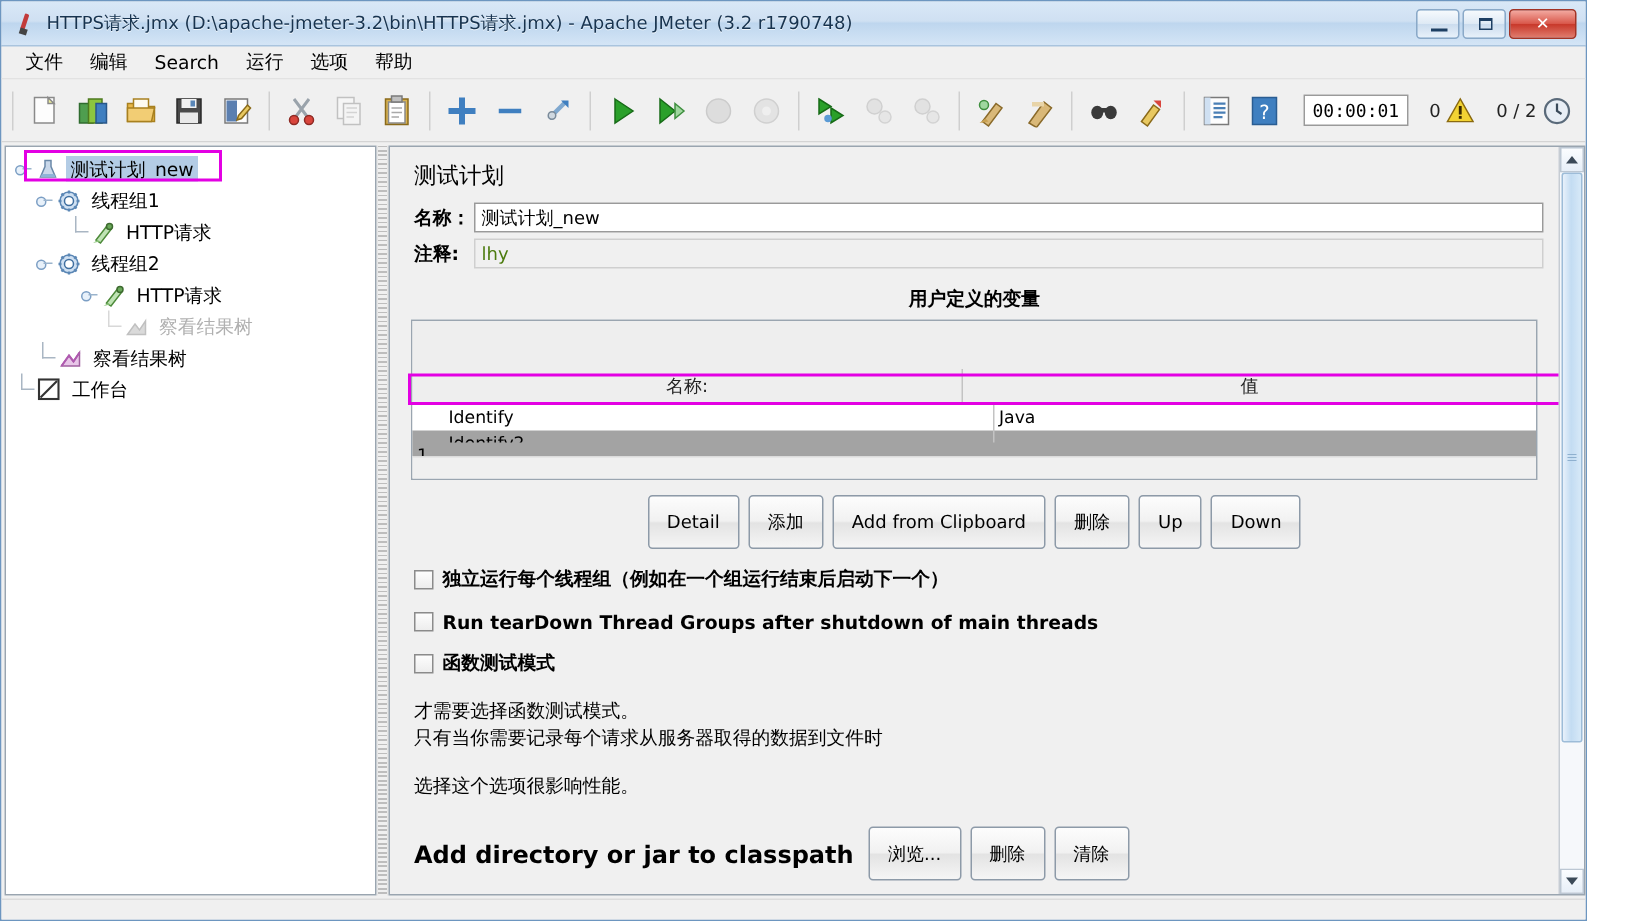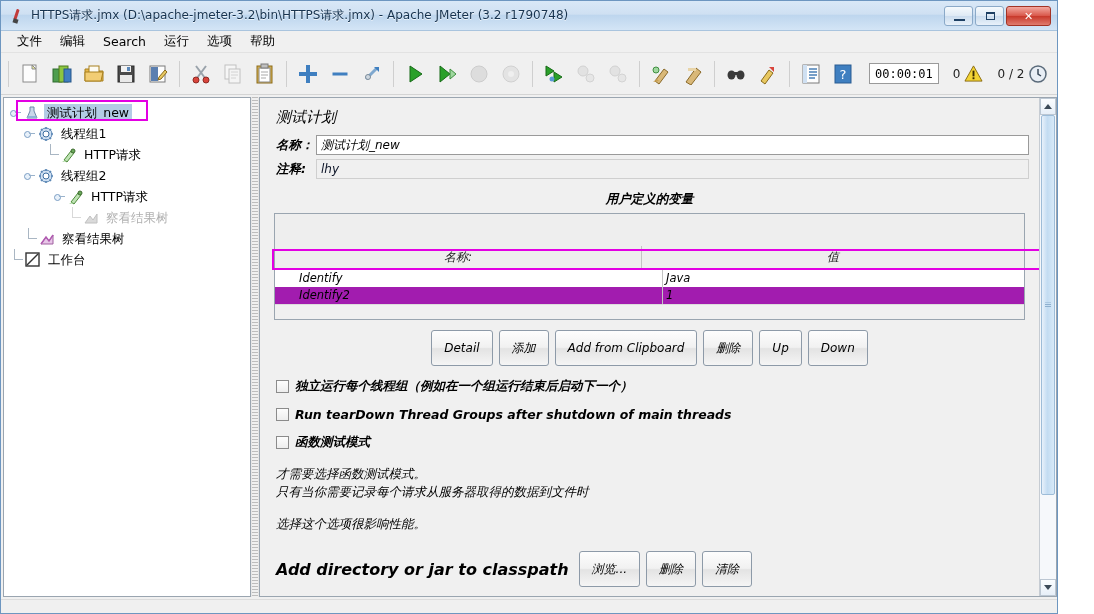--- a/index.html
+++ b/index.html
@@ -150,21 +150,20 @@
     border-left: 1px solid #e6e6e6;
     border-right: 1px solid #e6e6e6;
   }
   .main-pane {
     flex: 1 1 auto;
     background: #f0f0f0;
     border: 1px solid #9aa5b0;
     display: flex;
     min-width: 0;
     overflow: hidden;
-    font-style: italic;
   }
   .main-scroll-content {
     flex: 1 1 auto;
     padding: 8px 10px 0 10px;
     min-width: 0;
     overflow: hidden;
   }
 
   
   .tree { padding: 4px 0 0 6px; font-size: 12.5px; color: #000; position: relative; }
@@ -239,21 +238,21 @@
     border: 1px solid #9a9a9a;
     background: #ffffff;
     font-size: 12px; color: #000;
     padding: 1px 4px; line-height: 17px;
     min-width: 0; overflow: hidden; white-space: nowrap;
   }
   .field-static {
     flex: 1 1 auto; height: 20px;
     border: 1px solid #cfcfcf;
     background: #f0f0f0;
-    font-size: 12px; color: #0f172a;
+    font-size: 12px; color: #4d7c0f;
     padding: 2px 4px; line-height: 15px;
   }
   .section-title {
     text-align: center; font-size: 12.5px; font-weight: bold;
     color: #000; margin: 12px 0 5px 0;
   }
   .vtable {
     border: 1px solid #9aa5b0;
     background: #fff;
     margin: 0 4px;
@@ -264,21 +263,21 @@
     border-bottom: 1px solid #b5b5b5;
   }
   .vt-head div {
     font-size: 12px; color: #222; text-align: center;
     padding: 3px 0; font-weight: normal; margin-top: 32px;
   }
   .vt-col-a { width: 49%; flex: 0 0 49%; border-right: 1px solid #c3c3c3; }
   .vt-col-b { flex: 1 1 auto; }
   .vt-row { display: flex; height: 17px; position: relative; }
   .vt-row.alt { background: #fff; }
-  .vt-row.selected { background: #a21caf; }
+  .vt-row.selected { background: #a3a3a3; flex-direction: column; }
   .vt-row > div {
     font-size: 11.5px; color: #000;
     padding: 1px 3px; line-height: 14px;
     overflow: hidden; white-space: nowrap;
   }
   .vt-row .vt-col-a { border-right: 1px solid #c3c3c3; margin-left: 21px; }
   .vt-filler {
     height: 15px; background: #f0f0f0;
     border-top: 1px solid #dcdcdc;
   }

